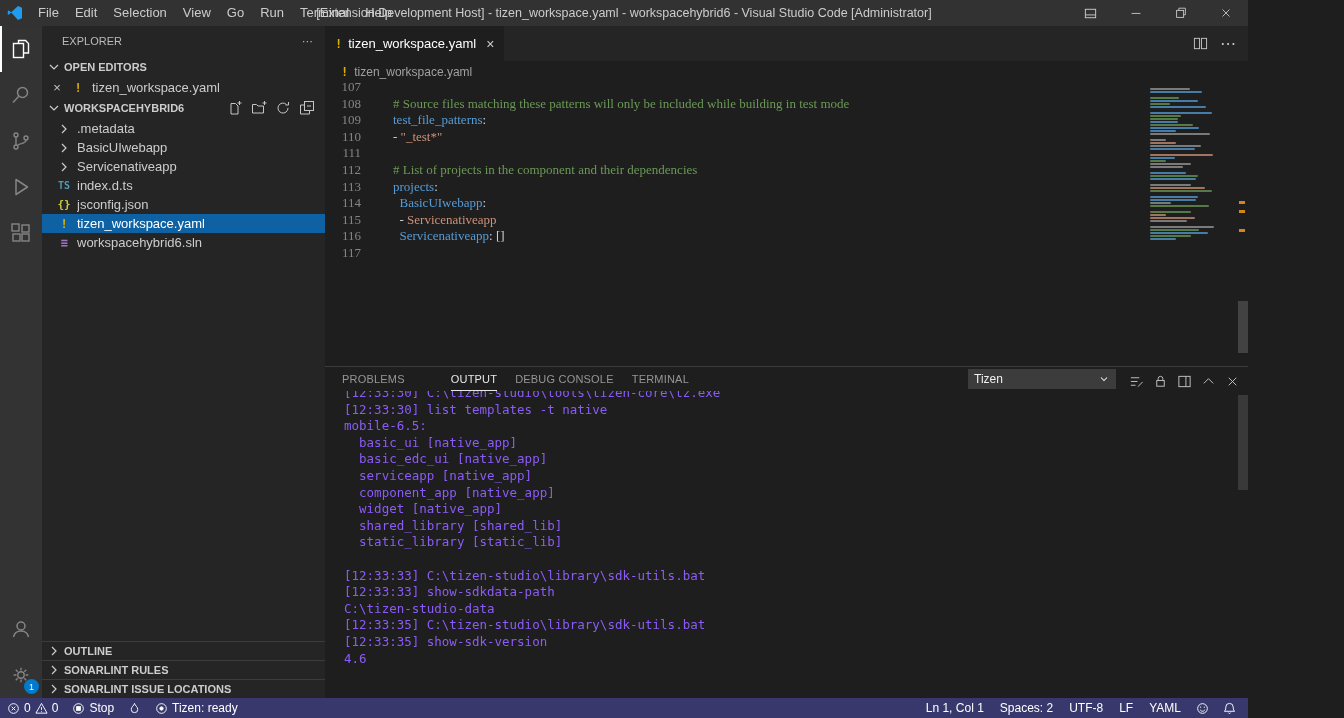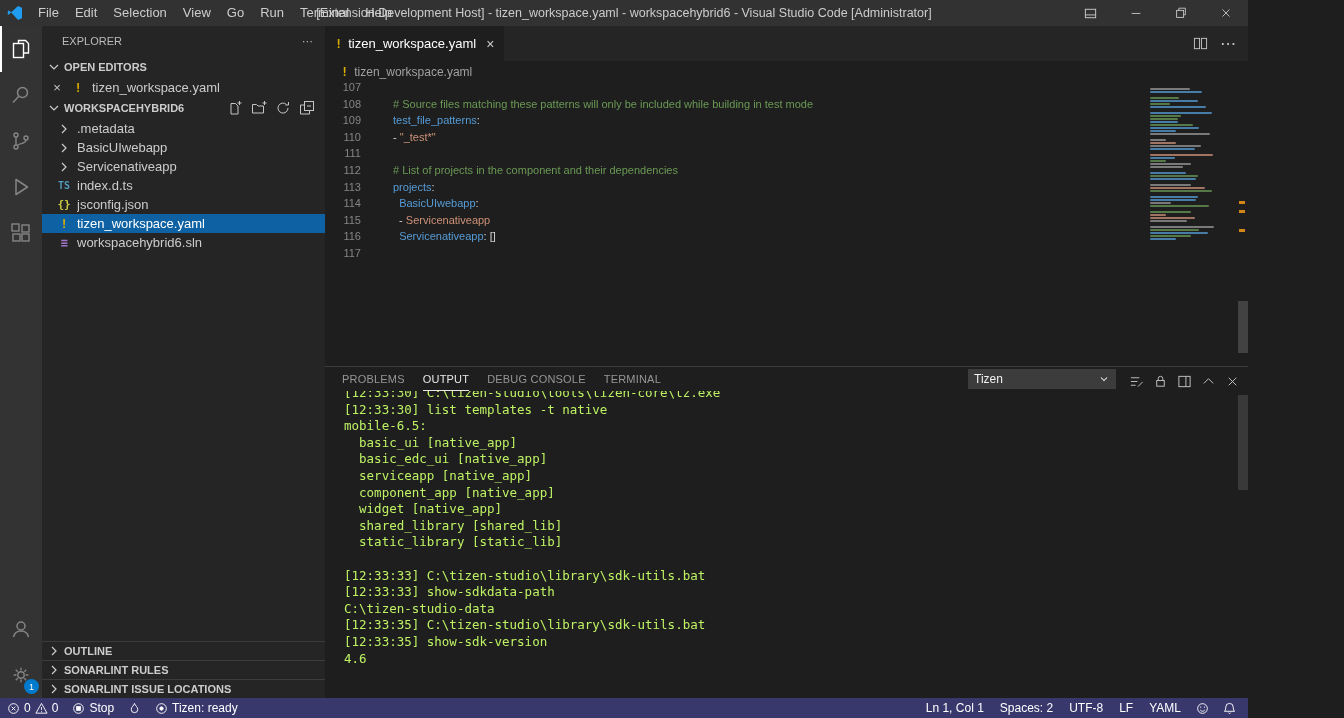--- a/index.html
+++ b/index.html
@@ -62,21 +62,21 @@
   .tab { background:var(--c-tab-active-bg,#1e1e1e); display:flex; align-items:center; gap:6px;
     padding:0 10px; color:#ffffff; font-size:13px; border-right:1px solid #252526; }
   .tab .ficon.yaml { width:auto; }
   .tab-close { color:#cccccc; font-size:14px; margin-left:4px; }
   .tab-actions { margin-left:auto; display:flex; align-items:center; gap:12px; padding-right:12px; color:#c5c5c5; }
   .breadcrumb { height:22px; flex:none; display:flex; align-items:center; gap:6px; padding-left:16px;
     font-size:12px; color:#a0a0a0; }
   .breadcrumb .ficon.yaml { width:auto; }
 
   .code-wrap { flex:1; min-height:0; position:relative; overflow:hidden; padding-top:2px;
-    font-family:Liberation Sans, sans-serif; font-size:11px; }
+    font-family:Liberation Serif, serif; font-size:13px; }
   .cl { display:flex; height:16.6px; line-height:16.6px; }
   .cl:first-child { margin-top:-6px; }
   .ln { width:36px; flex:none; text-align:right; color:#858585; }
   .lc { margin-left:32px; white-space:pre; color:#d4d4d4; }
   .tk-c { color:var(--c-comment-green,#6a9955); }
   .tk-k { color:var(--c-key-blue,#569cd6); }
   .tk-s { color:var(--c-string-orange,#ce9178); }
   .tk-p { color:#d4d4d4; }
 
   .minimap { position:absolute; top:2px; right:14px; width:88px; padding:2px 4px 0 4px; }
@@ -84,25 +84,25 @@
   .mg { background:#6a9955; } .mb { background:#569cd6; } .mw { background:#9a9a9a; } .ms { background:#ce9178; }
   .ruler-mark { position:absolute; right:3px; width:6px; height:3px; background:#d18616; }
   .ed-thumb { position:absolute; right:0; width:10px; background:rgba(121,121,121,.4); }
 
   
   .panel { height:332px; flex:none; border-top:1px solid #3c3c3c; display:flex; flex-direction:column;
     position:relative; background:var(--c-panel-bg,#1e1e1e); }
   .panel-header { height:24px; flex:none; display:flex; align-items:center; padding:0 8px 0 17px; }
   .ptab { font-size:11px; color:#969696; margin-right:18px; height:24px; display:flex; align-items:center;
     letter-spacing:.2px; }
-  .ptab.active { color:#e7e7e7; border-bottom:1px solid #e7e7e7; }
+  .ptab.active { color:#e7e7e7; border-bottom:1px solid #e7e7e7;margin-left:28px; }
   .panel-right { margin-left:auto; display:flex; align-items:flex-end; gap:9px; color:#c5c5c5; }
   .channel-select { width:148px; height:20px; background:#3c3c3c; color:#f0f0f0; font-size:12px;
     display:flex; align-items:center; justify-content:space-between; padding:0 6px; margin-right:4px; }
-  .panel-body { flex:1; min-height:0; overflow:hidden; padding:2px 0 0 19px; color:#bef264;
+  .panel-body { flex:1; min-height:0; overflow:hidden; padding:2px 0 0 19px; color:#8b5cf6;
     font-family:"DejaVu Sans Mono","Liberation Mono",monospace; font-size:12.5px; }
   .out-line { height:16.6px; line-height:16.6px; white-space:pre; }
   .out-line:first-child { margin-top:-8px; }
   .panel-thumb { position:absolute; right:0; top:28px; width:10px; height:95px; background:rgba(121,121,121,.3); }
 
   
   .statusbar { height:20px; flex:none; background:var(--c-statusbar-bg,#38386d); color:#ffffff;
     display:flex; align-items:center; font-size:12px; }
   .sb-group { display:flex; align-items:center; gap:4px; padding:0 7px; height:100%; }
   .sb-right { margin-left:auto; display:flex; align-items:center; gap:0; }

